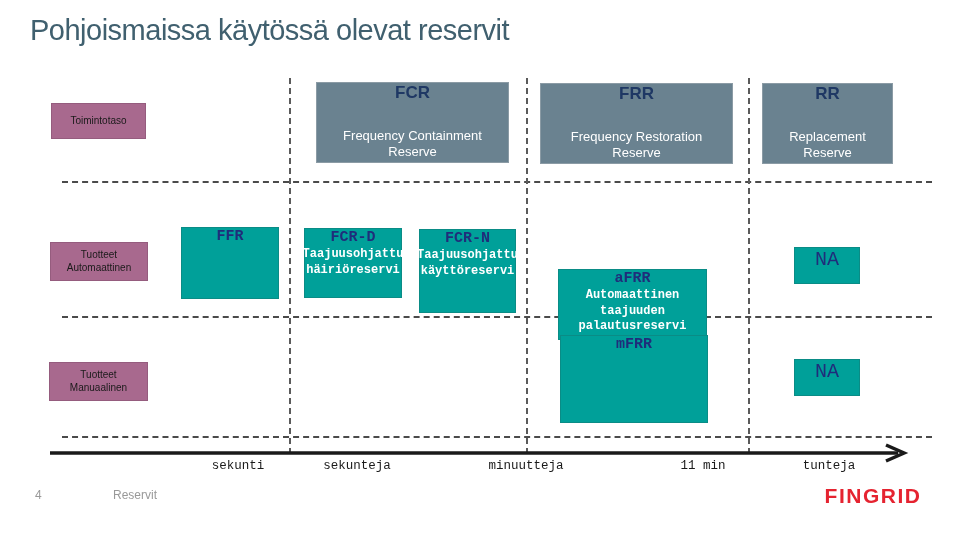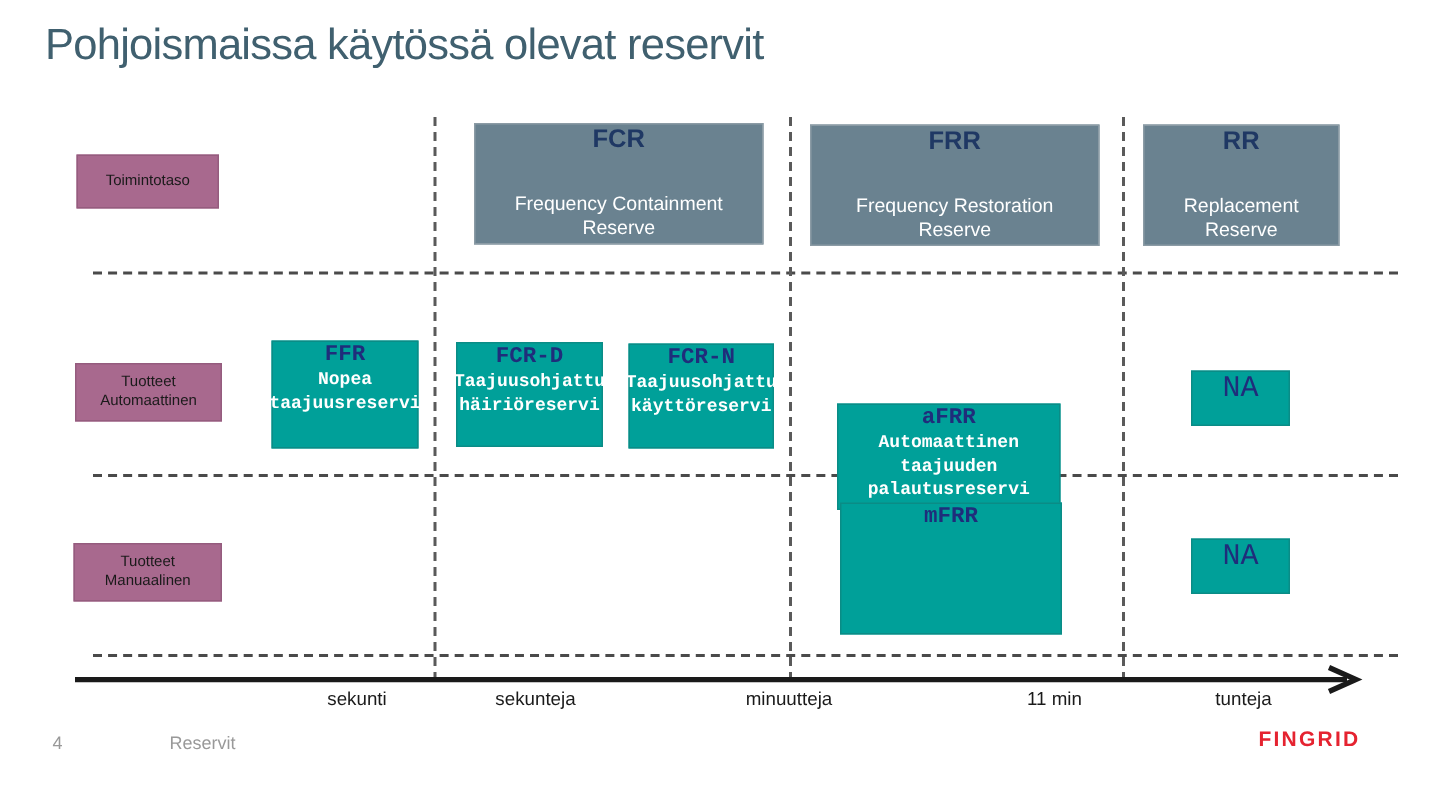--- a/index.html
+++ b/index.html
@@ -103,30 +103,31 @@
   }
 
   
   .tlabel {
     top: 459px;
     width: 110px;
     text-align: center;
     font-size: 12.5px;
     color: #1a1a1a;
     white-space: nowrap;
+    font-family: Liberation Mono, monospace;
   }
 
   .footer-text {
     top: 488px;
     font-size: 12px;
     color: #999999;
   }
   .logo {
     left: 822px; top: 484px; width: 102px;
-    font-size: 14px;
+    font-size: 21px;
     font-weight: bold;
     letter-spacing: 1.5px;
     color: var(--logo_red, #E52330);
     text-align: center;
     white-space: nowrap;
   }
 </style>
 </head>
 <body>
 
@@ -162,29 +163,27 @@
   </div>
   <div class="abs box-gray" style="left:762px;top:83px;width:131px;height:81px;">
     <div class="code">RR</div>
     <div class="body">Replacement
 Reserve
 Korvaava reservi</div>
   </div>
 
   <div class="abs box-teal" style="left:181px;top:227px;width:98px;height:72px;">
     <div class="code">FFR</div>
-    <div class="body">Nopea
-taajuusreservi</div>
   </div>
   <div class="abs box-teal" style="left:304px;top:228px;width:98px;height:70px;">
     <div class="code">FCR-D</div>
     <div class="body">Taajuusohjattu
 häiriöreservi</div>
   </div>
-  <div class="abs box-teal" style="left:419px;top:229px;width:97px;height:70px;">
+  <div class="abs box-teal" style="left:419px;top:229px;width:97px;height:84px;">
     <div class="code">FCR-N</div>
     <div class="body">Taajuusohjattu
 käyttöreservi</div>
   </div>
   <div class="abs box-teal" style="left:558px;top:227px;width:149px;height:71px;margin-top:42px;">
     <div class="code">aFRR</div>
     <div class="body">Automaattinen
 taajuuden
 palautusreservi</div>
   </div>

